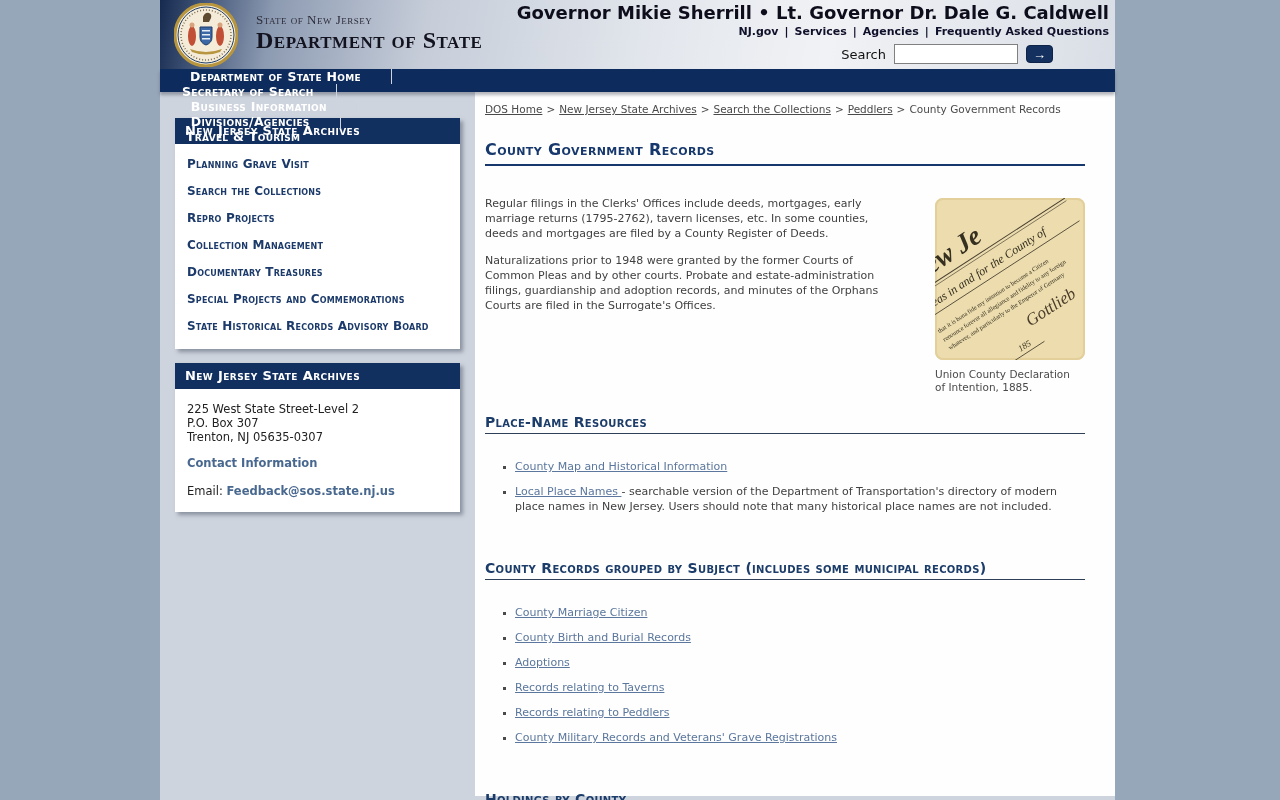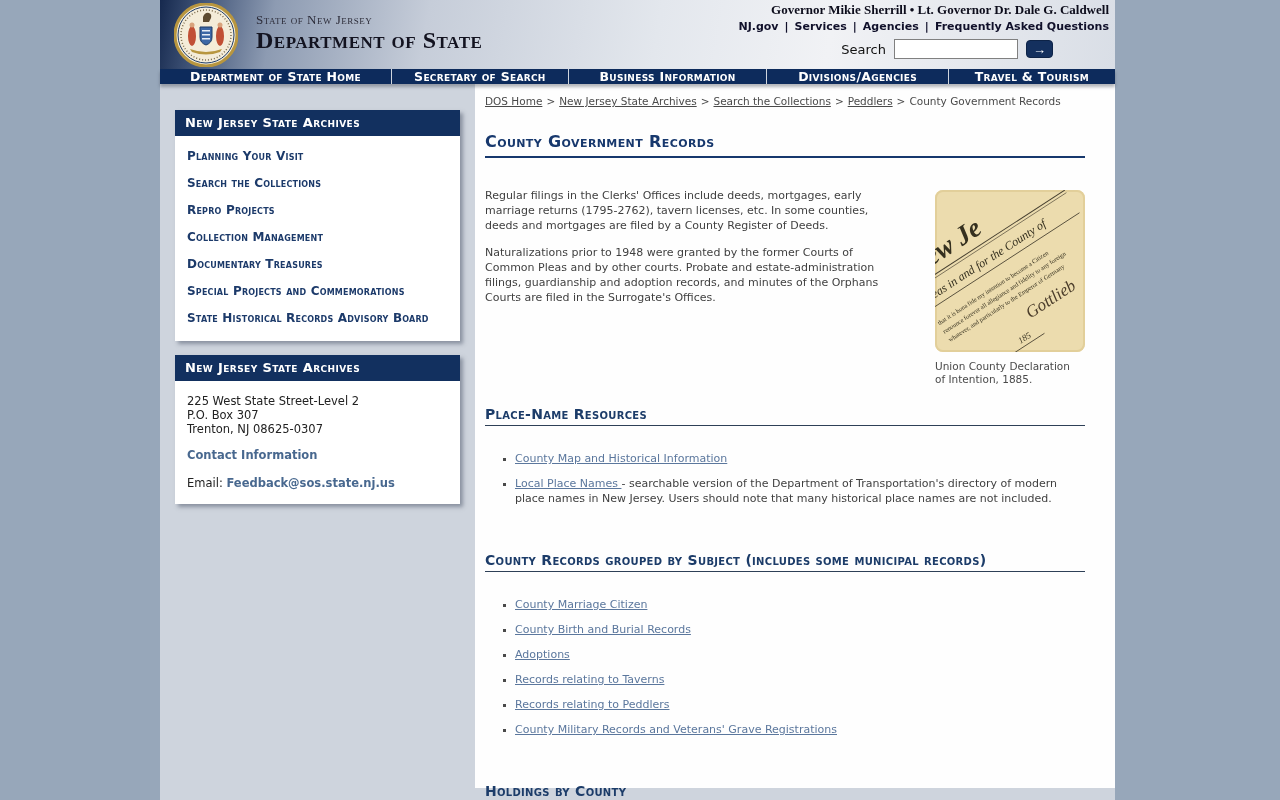--- a/index.html
+++ b/index.html
@@ -9,33 +9,33 @@
   .container { width:955px; margin-left:160px; height:800px; background:#ced4dd; position:relative; }
 
   
   .masthead { height:69px; position:relative;
     background:linear-gradient(100deg,#16294e 0%,#3d5175 4%,#8d9bb2 12%,#c6cdd9 28%,#e3e7ed 52%,#f1f2f5 70%,#d9dee6 100%);padding-left:23px; }
   .seal { position:absolute; left:14px; top:3px; }
   .brand { position:absolute; left:96px; top:12px; font-family:"Liberation Serif","DejaVu Serif",serif; color:#1b1b25; }
   .brand-eyebrow { font-variant:small-caps; font-size:13px; letter-spacing:.5px; color:#2d2d3a; }
   .brand-name { font-variant:small-caps; font-size:24px; font-weight:bold; letter-spacing:.5px; color:#131320; line-height:24px; }
   .head-right { position:absolute; right:4px; top:2px; text-align:right; }
-  .officials { font-size:13px; font-weight:bold; color:#0d0d1c; padding-right:2px;font-family:Liberation Serif, serif; }
+  .officials { font-size:18px; font-weight:bold; color:#0d0d1c; padding-right:2px; }
   .quick-links { font-size:11px; font-weight:bold; margin-top:2px; padding-right:2px; }
   .quick-links a { color:#10102a; text-decoration:none; }
   .ql-sep { color:#10102a; margin:0 6px; font-weight:bold; }
   .search-row { margin-top:6px; padding-right:58px; display:flex; justify-content:flex-end; align-items:center; gap:8px; }
   .search-label { font-size:13px; font-weight:normal; color:#111; }
   .search-input { width:124px; height:20px; border:1px solid #808080; background:#fff; font-size:12px; padding:0 3px; }
   .search-btn { width:27px; height:18px; background:#14305e; border:1px solid #0d2347; border-radius:4px; color:#fff;
     font-size:13px; font-weight:bold; line-height:15px; text-align:center; cursor:pointer; }
 
   
-  .navbar { height:15px; background:#0d2b5c; display:flex; position:relative; z-index:2;
-    box-shadow:0 3px 3px rgba(40,45,60,.35); }
+  .navbar { height:23px; background:#0d2b5c; display:flex; position:relative; z-index:2;
+    box-shadow:0 3px 3px rgba(40,45,60,.35);flex-direction:column; }
   .nav-item { display:flex; align-items:center; justify-content:center; color:#fff; font-variant:small-caps;
     font-weight:bold; font-size:12.5px; letter-spacing:.3px; text-decoration:none; border-right:1px solid #cfd5de; }
   .nav-item:last-child { border-right:none; }
   .w1{width:24.3%;} .w2{width:18.5%;} .w3{width:20.8%;} .w4{width:19.0%;} .w5{width:17.4%;}
 
   
   .columns { display:flex; height:704px; }
   .sidebar { width:315px; padding:26px 15px 0 15px; }
   .side-box { margin-bottom:14px; box-shadow:3px 3px 4px rgba(70,80,100,.5); }
   .side-box-header { background:#12305f; color:#fff; font-variant:small-caps; font-weight:bold; font-size:13px;
@@ -116,36 +116,36 @@
     <a href="#" class="nav-item w4">Divisions/Agencies</a>
     <a href="#" class="nav-item w5">Travel &amp; Tourism</a>
   </div>
 
   <div class="columns">
 
     <div class="sidebar">
       <div class="side-box">
         <div class="side-box-header">New Jersey State Archives</div>
         <div class="side-box-body">
-          <a href="#" class="side-link">Planning Your Visit</a>
+          <a href="#" class="side-link">Planning Grave Visit</a>
           <a href="#" class="side-link">Search the Collections</a>
           <a href="#" class="side-link">Repro Projects</a>
           <a href="#" class="side-link">Collection Management</a>
           <a href="#" class="side-link">Documentary Treasures</a>
           <a href="#" class="side-link">Special Projects and Commemorations</a>
           <a href="#" class="side-link">State Historical Records Advisory Board</a>
         </div>
       </div>
 
       <div class="side-box">
         <div class="side-box-header">New Jersey State Archives</div>
         <div class="side-box-body">
           <div class="addr-line">225 West State Street-Level 2</div>
           <div class="addr-line">P.O. Box 307</div>
-          <div class="addr-line">Trenton, NJ 08625-0307</div>
+          <div class="addr-line">Trenton, NJ 05635-0307</div>
           <a href="#" class="contact-link">Contact Information</a>
           <div class="email-row">
             <span>Email:</span>
             <a href="#" class="email-link">Feedback@sos.state.nj.us</a>
           </div>
         </div>
       </div>
     </div>
 
     <div class="main">

